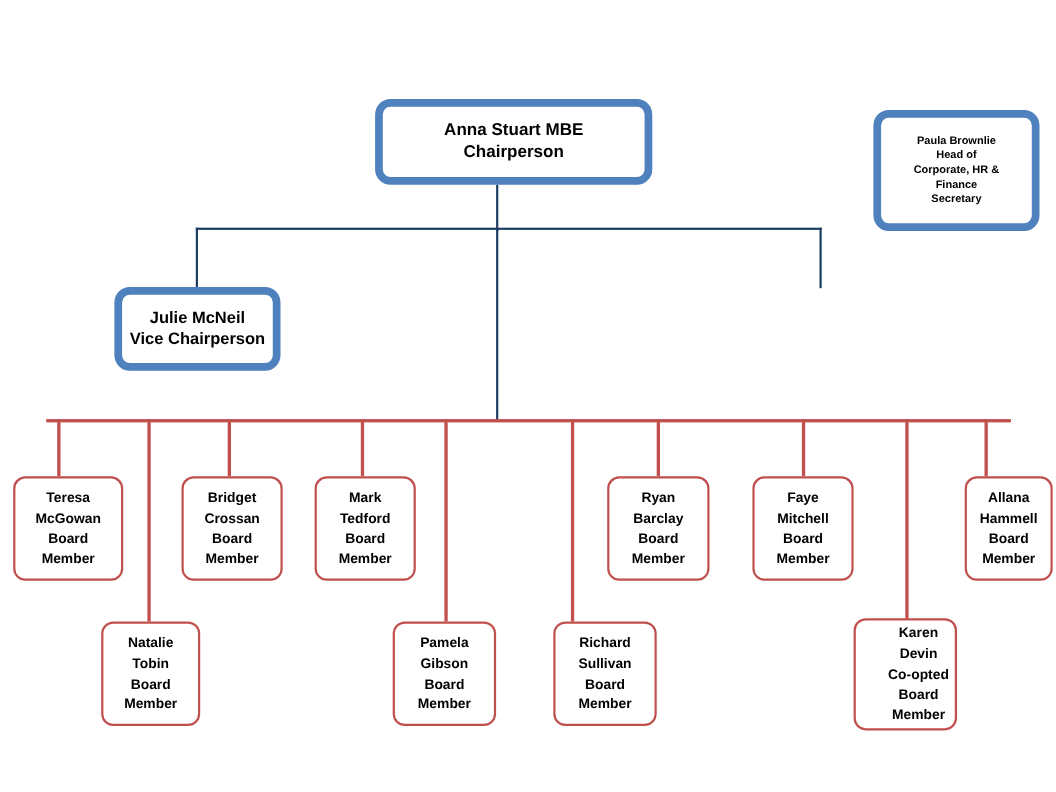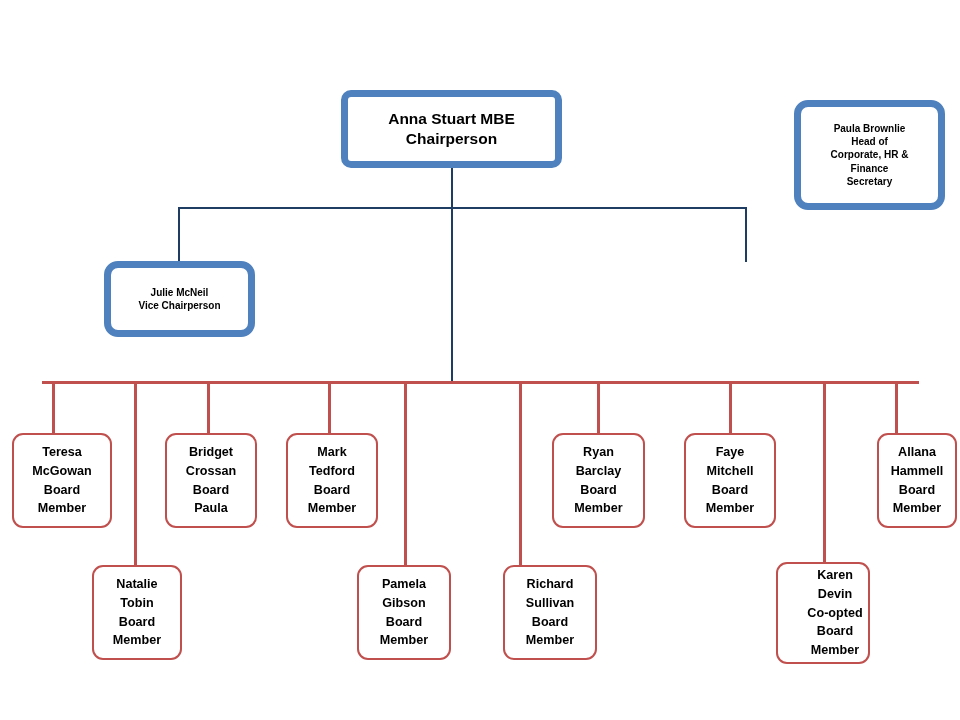--- a/index.html
+++ b/index.html
@@ -39,21 +39,21 @@
 
   .node.blue {
     border: 7px solid #4e81bd;
     border-radius: 14px;
   }
   .node.blue .label {
     font-size: 15.5px;
     line-height: 1.3;
   }
   .node.blue.small .label {
-    font-size: 10px;
+    font-size: 15px;
   }
   .node.blue.stacked .label {
     font-size: 10px;
     line-height: 1.34;
   }
 
   .node.red {
     border: 2.2px solid #c0504d;
     border-radius: 11px;
   }
@@ -102,21 +102,21 @@
   <div class="conn v-red" style="left:328px; top:381px; height:52px;"></div>
   <div class="conn v-red" style="left:597px; top:381px; height:52px;"></div>
   <div class="conn v-red" style="left:729px; top:381px; height:52px;"></div>
   <div class="conn v-red" style="left:895px; top:381px; height:52px;"></div>
 
   <div class="conn v-red" style="left:134px; top:381px; height:184px;"></div>
   <div class="conn v-red" style="left:404px; top:381px; height:184px;"></div>
   <div class="conn v-red" style="left:519px; top:381px; height:184px;"></div>
   <div class="conn v-red" style="left:823px; top:381px; height:184px;"></div>
 
-  <div class="node blue" style="left:341px; top:90px; width:221px; height:78px;border-radius:10px;">
+  <div class="node blue" style="left:341px; top:90px; width:252px; height:78px;">
     <div class="label" style="white-space:pre-line;">Anna Stuart MBE
 Chairperson</div>
   </div>
 
   <div class="node blue stacked" style="left:794px; top:100px; width:151px; height:110px;">
     <div class="label" style="white-space:pre-line;">Paula Brownlie
 Head of
 Corporate, HR &amp;
 Finance
 Secretary</div>
@@ -132,21 +132,21 @@
     <div class="label" style="white-space:pre-line;">Teresa
 McGowan
 Board
 Member</div>
   </div>
 
   <div class="node red" style="left:165px; top:433px; width:92px; height:95px;">
     <div class="label" style="white-space:pre-line;">Bridget
 Crossan
 Board
-Paula</div>
+Member</div>
   </div>
 
   <div class="node red" style="left:286px; top:433px; width:92px; height:95px;">
     <div class="label" style="white-space:pre-line;">Mark
 Tedford
 Board
 Member</div>
   </div>
 
   <div class="node red" style="left:552px; top:433px; width:93px; height:95px;">

